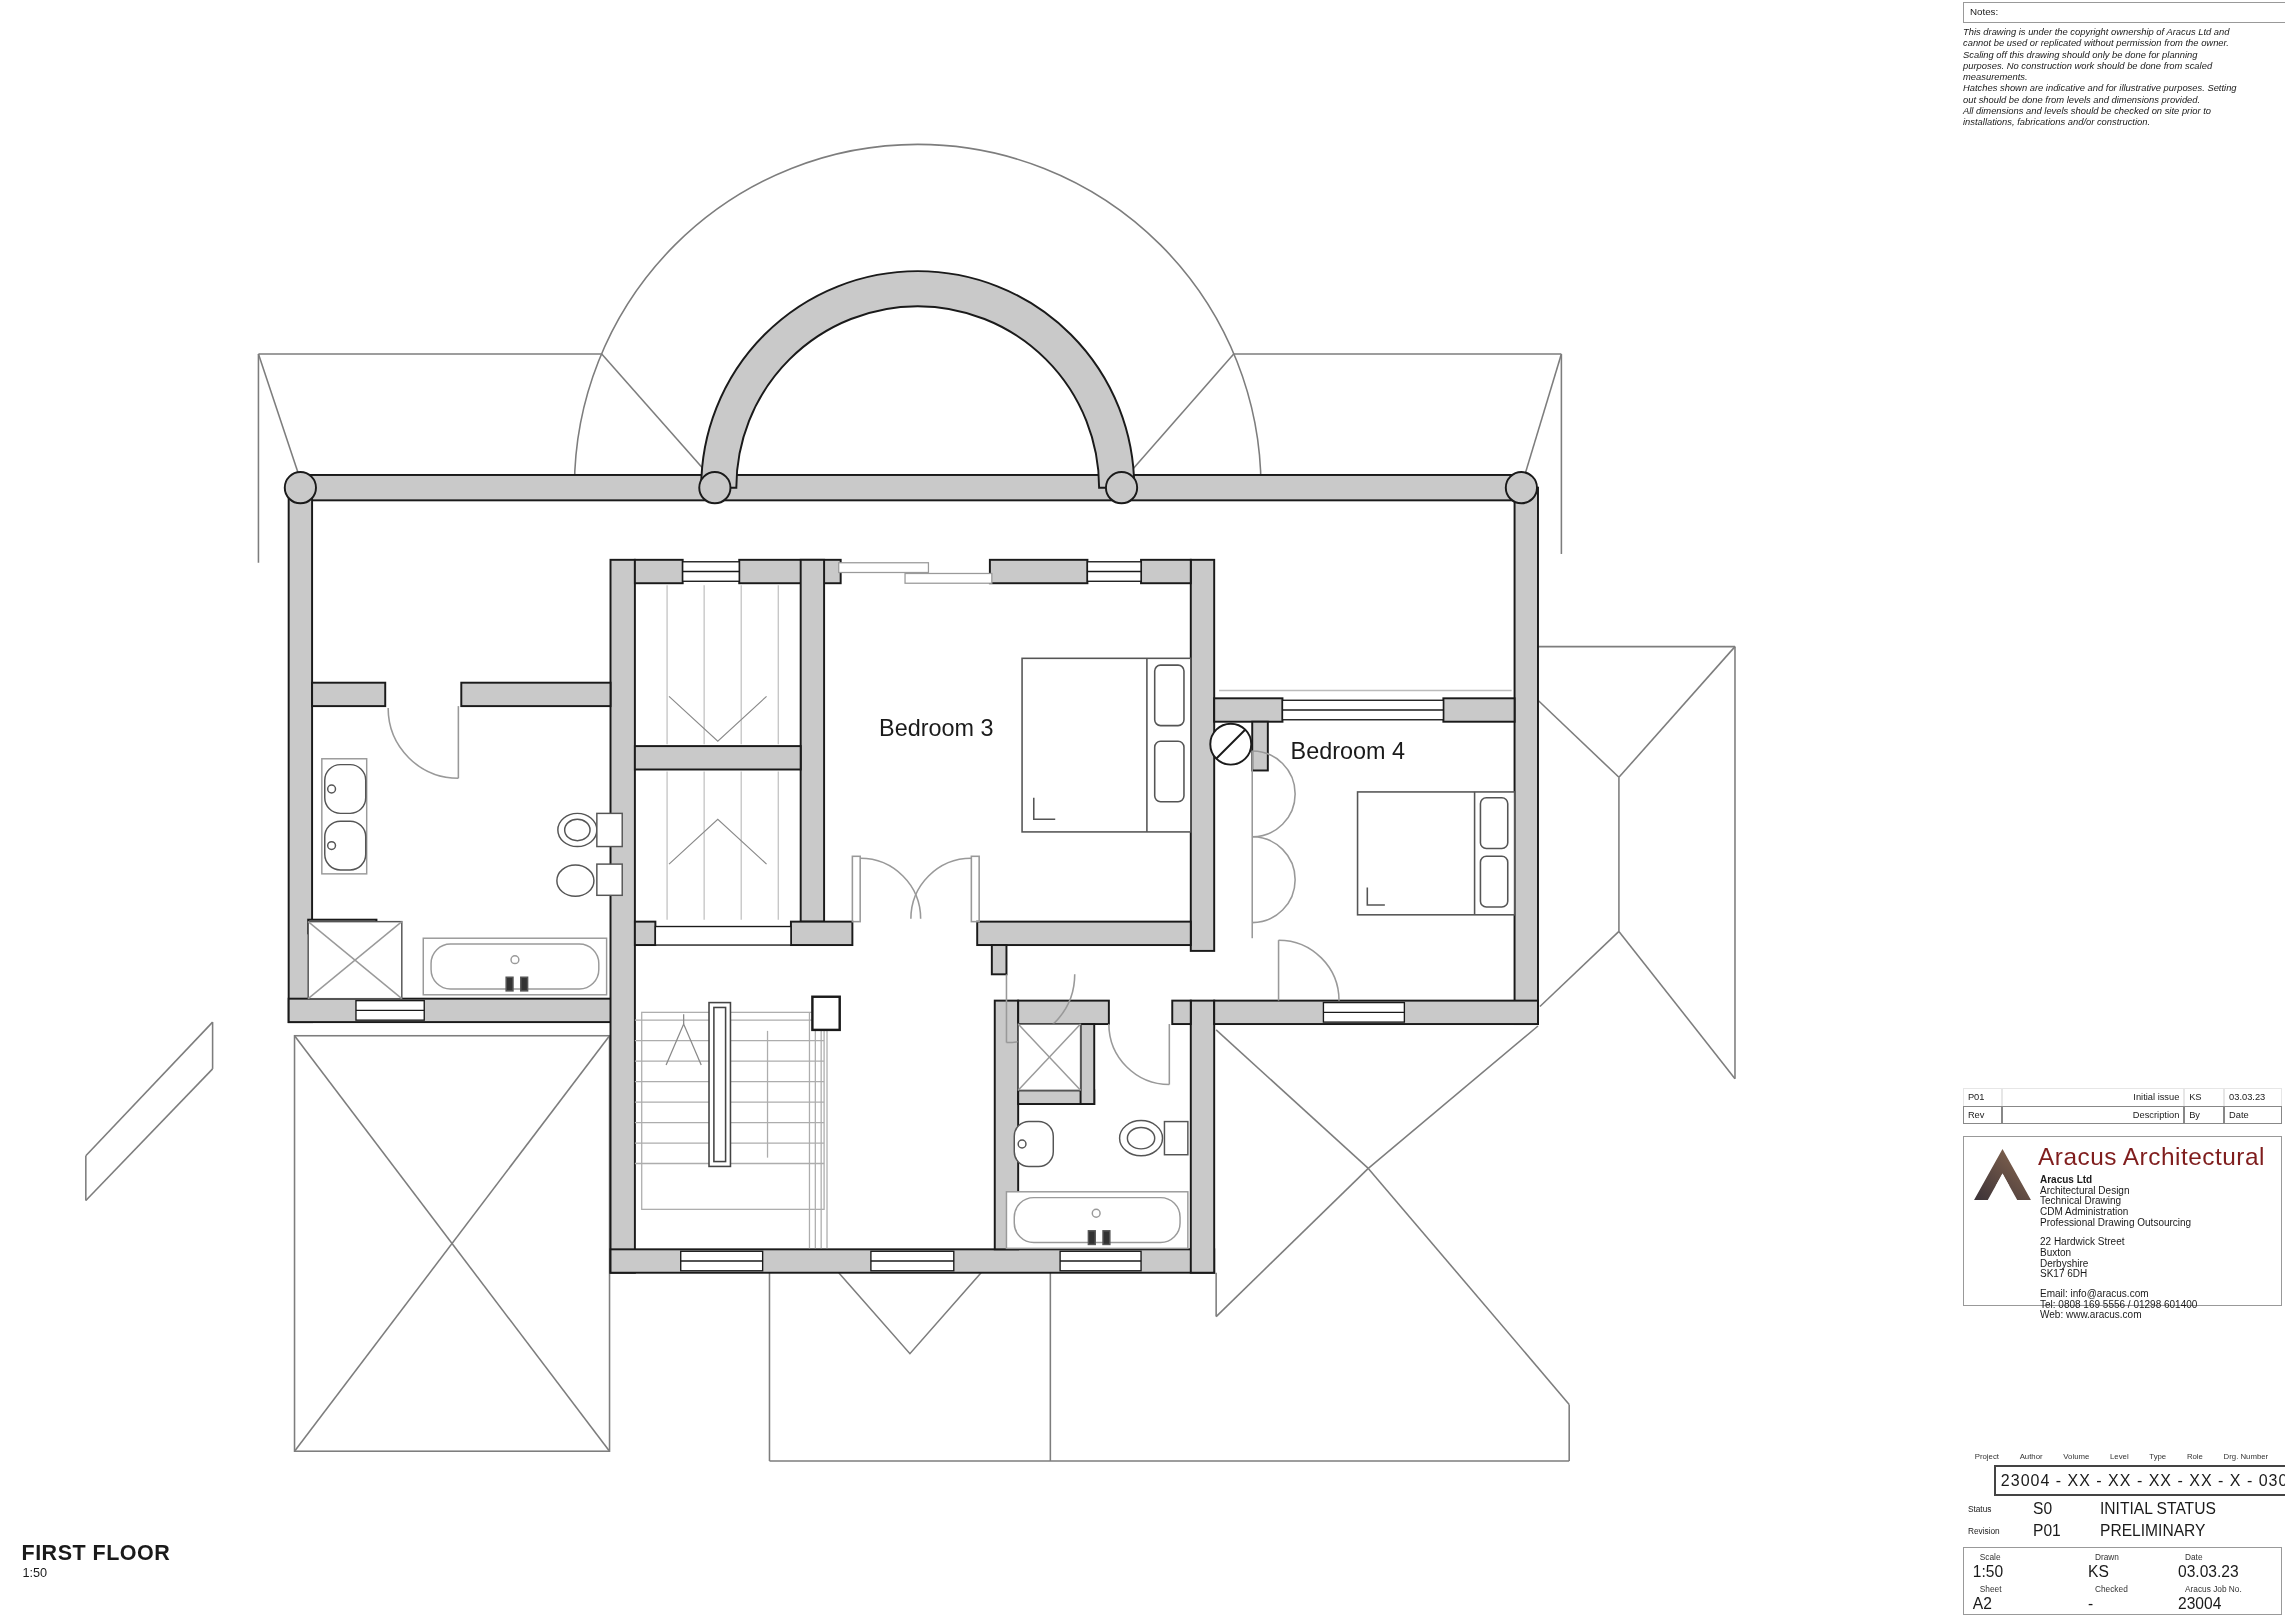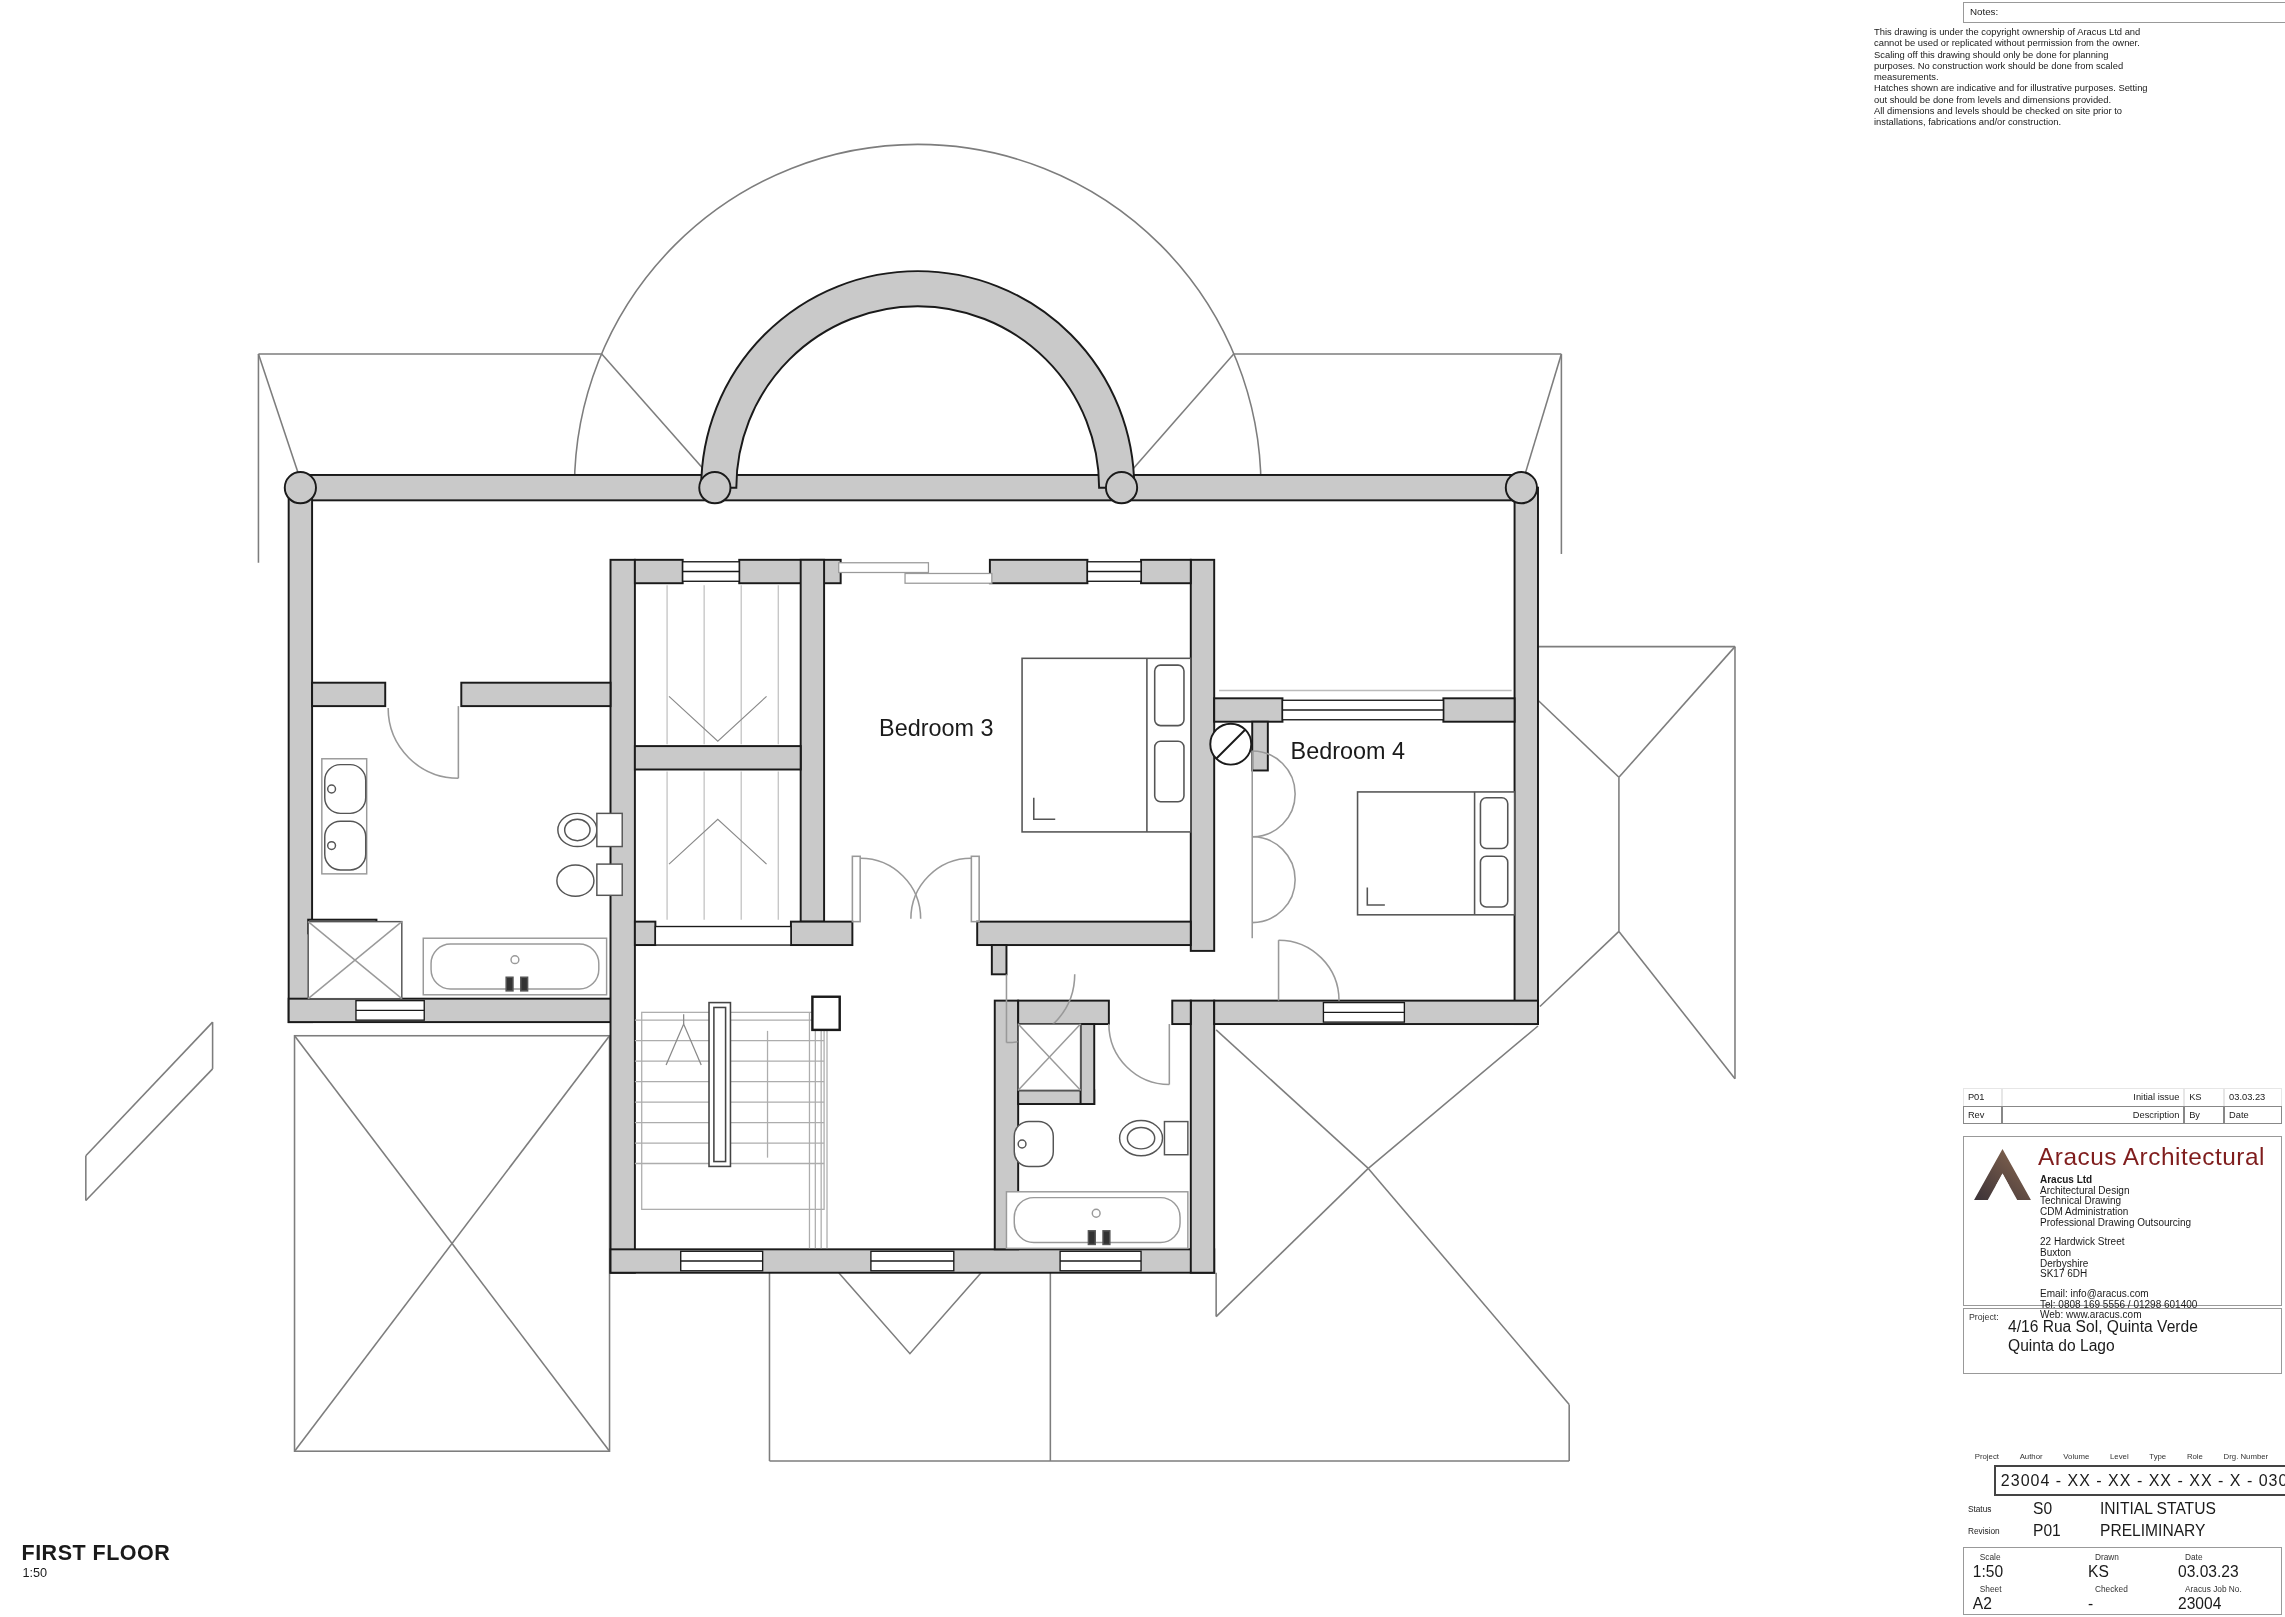--- a/index.html
+++ b/index.html
@@ -2,21 +2,21 @@
 <html><head>
 <meta charset="utf-8">
 <style>
   html,body{margin:0;padding:0;background:#ffffff;}
   .canvas{position:relative;width:2286px;height:1618px;background:#fff;overflow:hidden;
           font-family:"Liberation Sans",sans-serif;color:#1a1a1a;}
   .abs{position:absolute;}
   
   .notes-box{left:1963px;top:2px;width:317px;height:18.5px;border:1px solid #999;
              font-size:9.8px;line-height:18.5px;padding-left:5.9px;}
-  .notes-text{left:1874px;top:26px;width:322px;font-size:9.4px;line-height:11.3px;}
+  .notes-text{left:1963px;top:26px;width:322px;font-size:9.4px;line-height:11.3px;font-style:italic;}
   
   .rev-table{left:1963px;top:1088px;width:319px;font-size:9.3px;}
   .rev-row{display:flex;}
   .rev-row > div{padding:2px 3.9px;height:12.7px;line-height:12.7px;}
   .rev-head > div{border:1px solid #888;}
   .rev-cur > div{border:1px solid #e6e6e6;border-bottom:none;}
   .c-rev{width:31px;} .c-desc{width:183px;text-align:right;} .c-by{width:32px;} .c-date{width:51px;}
   
   .company-box{left:1963px;top:1136px;width:317px;height:168px;border:1px solid #999;}
   .logo{left:1974px;top:1149px;}
@@ -334,27 +334,20 @@
     <div>22 Hardwick Street</div>
     <div>Buxton</div>
     <div>Derbyshire</div>
     <div>SK17 6DH</div>
     <div class="co-gap"></div>
     <div>Email: info@aracus.com</div>
     <div>Tel: 0808 169 5556 / 01298 601400</div>
     <div>Web: www.aracus.com</div>
   </div>
 
-  <div class="abs field-box proj-box">
-    <div class="f-label">Project:</div>
-    <div class="proj-text">
-      <div>4/16 Rua Sol, Quinta Verde</div>
-      <div>Quinta do Lago</div>
-    </div>
-  </div>
 
 
   <div class="abs numlabels">
     <span>Project</span>
     <span>Author</span>
     <span>Volume</span>
     <span>Level</span>
     <span>Type</span>
     <span>Role</span>
     <span>Drg. Number</span>

